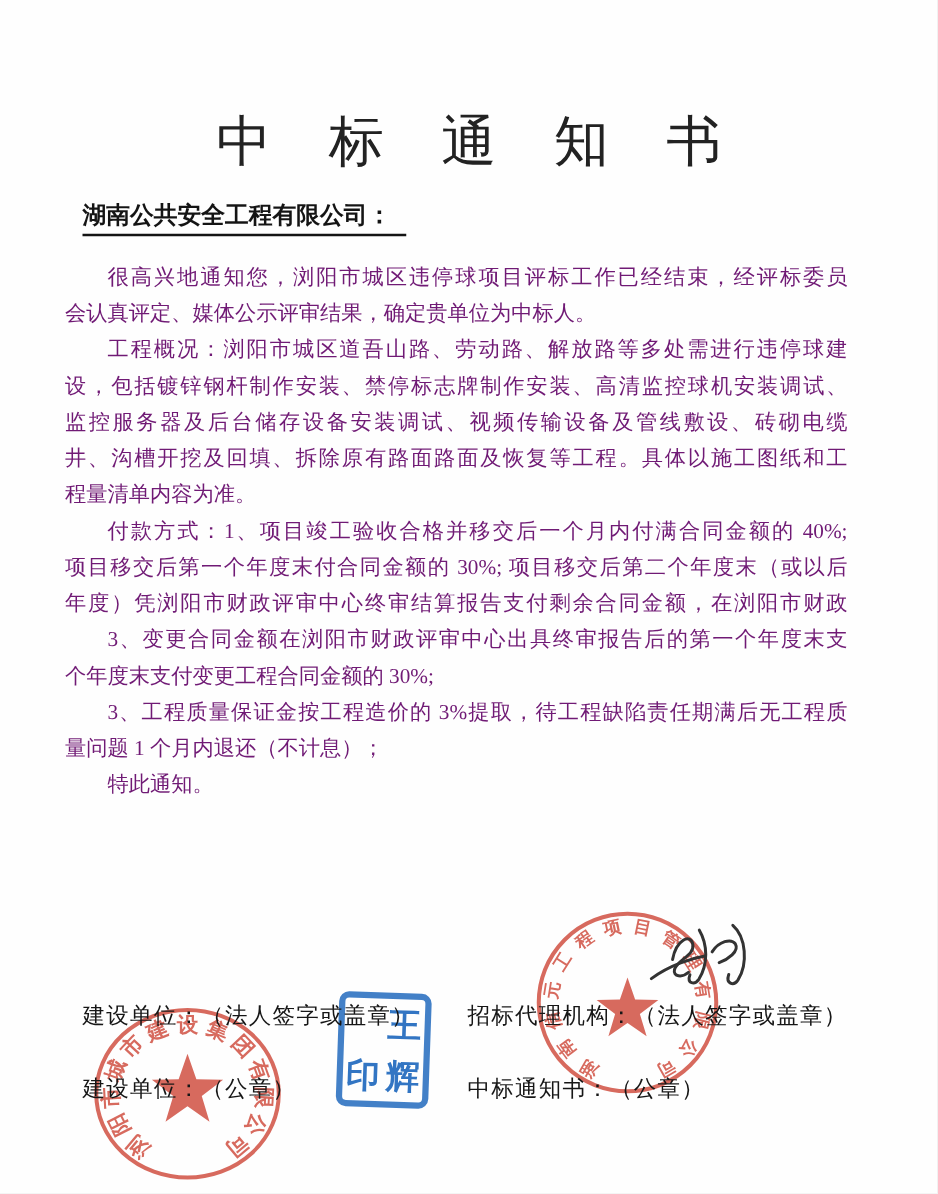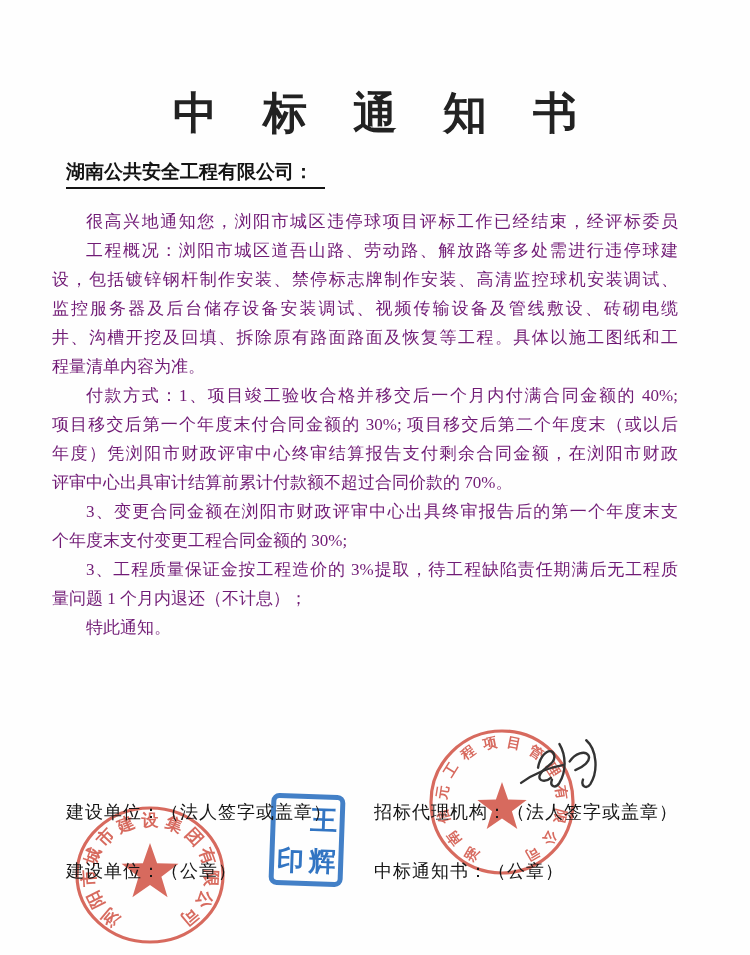--- a/index.html
+++ b/index.html
@@ -2,21 +2,21 @@
 <html><head>
 <meta charset="utf-8">
 <style>
   html,body{margin:0;padding:0;background:#e8e8e8;}
   .page{
     position:relative;width:750px;height:955px;margin:0 auto;
     background:#fefefe;overflow:hidden;color:#1c1c1c;
   }
   .title{
     position:absolute;top:84px;left:0;right:0;text-align:center;
-    font-family:"Liberation Serif",serif;font-weight:700;font-size:44px;
+    font-family:"Liberation Serif",serif;font-weight:400;font-size:44px;
     letter-spacing:46px;text-indent:46px;color:#222;white-space:nowrap;
   }
   .addressee{
     position:absolute;left:66px;top:159px;
     font-family:"Liberation Sans",sans-serif;font-weight:700;font-size:19px;
     color:#141414;border-bottom:2px solid #141414;padding:0 12px 2px 0;text-align:right;
   }
   .docbody{
     position:absolute;left:52px;top:207px;width:626px;
     font-family:"Liberation Serif",serif;font-size:17px;color:#701a75;
@@ -54,29 +54,29 @@
 <body>
 
 <div class="page">
 
   <div class="title">中标通知书</div>
 
   <div class="addressee">湖南公共安全工程有限公司：</div>
 
   <div class="docbody">
       <div class="line indent">很高兴地通知您，浏阳市城区违停球项目评标工作已经结束，经评标委员</div>
+      <div class="line last">会认真评定、媒体公示评审结果，确定贵单位为中标人。</div>
       <div class="line indent">工程概况：浏阳市城区道吾山路、劳动路、解放路等多处需进行违停球建</div>
       <div class="line">设，包括镀锌钢杆制作安装、禁停标志牌制作安装、高清监控球机安装调试、</div>
       <div class="line">监控服务器及后台储存设备安装调试、视频传输设备及管线敷设、砖砌电缆</div>
       <div class="line">井、沟槽开挖及回填、拆除原有路面路面及恢复等工程。具体以施工图纸和工</div>
       <div class="line last">程量清单内容为准。</div>
       <div class="line indent">付款方式：1、项目竣工验收合格并移交后一个月内付满合同金额的 40%;</div>
       <div class="line">项目移交后第一个年度末付合同金额的 30%; 项目移交后第二个年度末（或以后</div>
       <div class="line">年度）凭浏阳市财政评审中心终审结算报告支付剩余合同金额，在浏阳市财政</div>
-      <div class="line last">评审中心出具审计结算前累计付款额不超过合同价款的 70%。</div>
       <div class="line indent">3、变更合同金额在浏阳市财政评审中心出具终审报告后的第一个年度末支</div>
       <div class="line last">个年度末支付变更工程合同金额的 30%;</div>
       <div class="line indent">3、工程质量保证金按工程造价的 3%提取，待工程缺陷责任期满后无工程质</div>
       <div class="line last">量问题 1 个月内退还（不计息）；</div>
       <div class="line indent last">特此通知。</div>
     </div>
 
   <svg class="seal-round pos-seal-builder" width="152" height="140" viewBox="0 0 152 140">
       <ellipse cx="76" cy="70" rx="73" ry="67" fill="none" stroke="#cf4a3c" stroke-width="3.2"></ellipse>
       <path d="M76.0,38.0L83.1,58.3L104.5,58.7L87.4,71.7L93.6,92.3L76.0,80.0L58.4,92.3L64.6,71.7L47.5,58.7L68.9,58.3Z" fill="#cf4a3c"></path>

